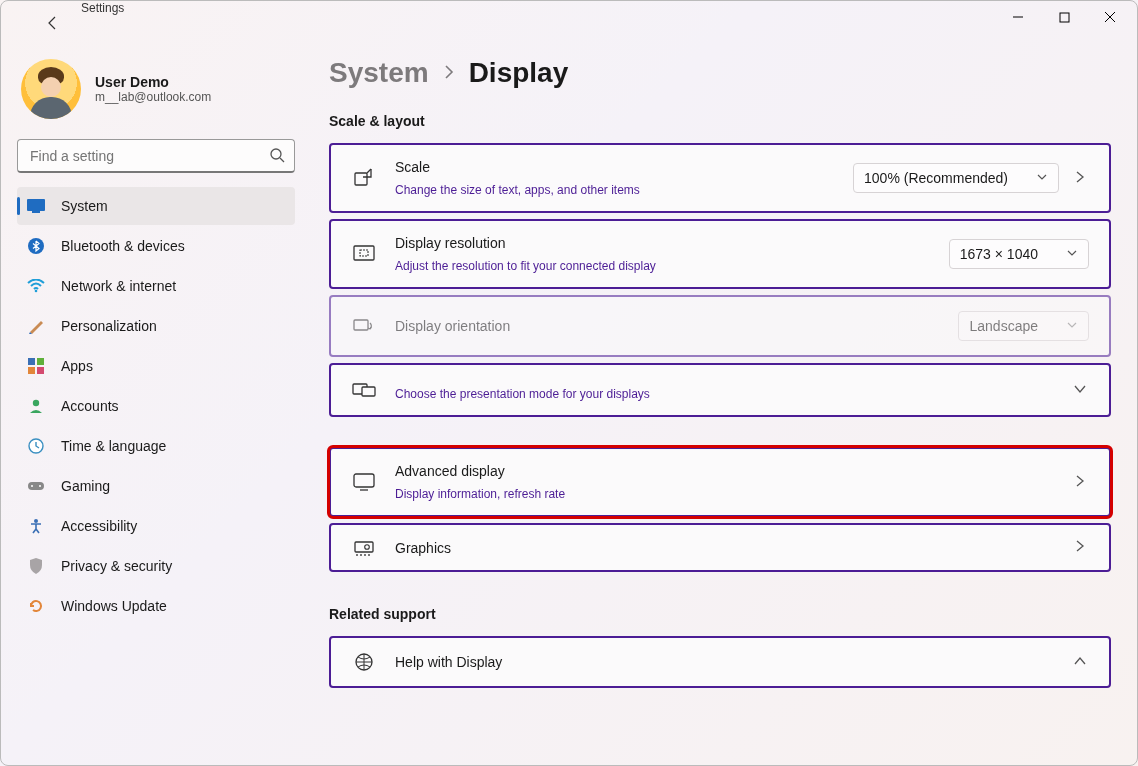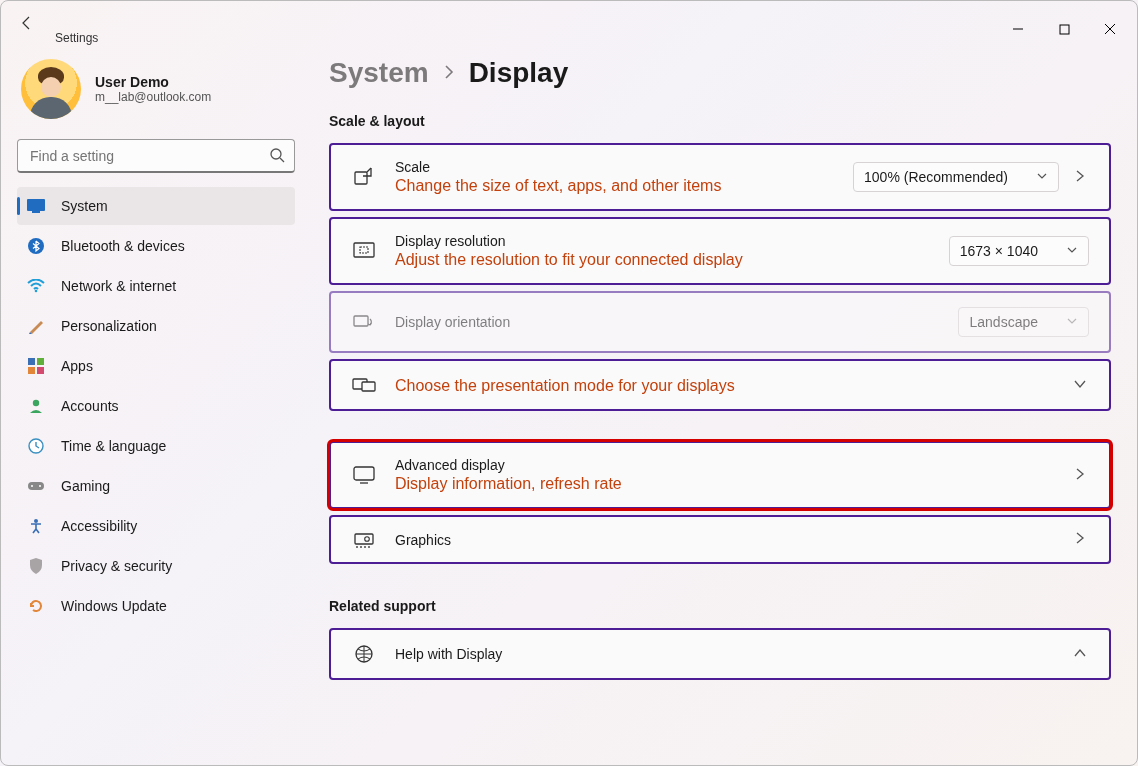--- a/index.html
+++ b/index.html
@@ -5,21 +5,21 @@
 * { box-sizing: border-box; margin: 0; padding: 0; font-family: "Segoe UI", -apple-system, sans-serif; }
 body {
   width: 1138px; height: 766px; overflow: hidden;
   background: linear-gradient(135deg, #f9f3f3 0%, #f5f2f8 40%, #f8f2f0 100%);
   font-size: 14px; color: #1a1a1a;
 }
 .window {
   width: 100%; height: 100%; display: flex; flex-direction: column;
   border: 1px solid #bbb; border-radius: 8px; background: transparent;
 }
-.titlebar { height: 44px; display: flex; align-items: flex-end; padding: 0 4px; }
+.titlebar { height: 44px; display: flex; align-items: flex-start; padding: 0 4px; margin-left: 26px; }
 .titlebar .back-btn { width: 44px; height: 44px; display:flex; align-items:center; justify-content:center; cursor:pointer; }
 .titlebar .app-title { margin-left: 6px; font-size: 12px; color: #333; }
 .titlebar .spacer { flex: 1; }
 .winctrl { width: 46px; height: 32px; display:flex; align-items:center; justify-content:center; cursor:pointer; }
 .winctrl svg { stroke: #000; }
 .content { flex:1; display:flex; overflow:hidden; }
 
 
 .sidebar { width: 310px; padding: 8px 16px 0 16px; display:flex; flex-direction:column; }
 .user-block { display:flex; align-items:center; gap:14px; padding: 6px 4px 14px 4px; }
@@ -61,21 +61,21 @@
 
 .card {
   background:#fbfafb; border:2px solid #4c1d95; border-radius:4px;
   display:flex; align-items:center; padding:14px 20px; margin-bottom:6px;
 }
 .card.disabled { opacity:.55; }
 .card.highlighted { outline:3px solid #d40000; outline-offset:-1px; }
 .card .card-icon { width:26px; display:flex; align-items:center; justify-content:center; margin-right:18px; color:#333; }
 .card .card-text { flex:1; }
 .card .card-text .title { font-size:14px; color:#1a1a1a; }
-.card .card-text .subtitle { font-size:16px; color:#c2410c; margin-top:2px; }
+.card .card-text .subtitle { font-size:12px; color:#4c1d95; margin-top:8px; }
 .card .card-control { display:flex; align-items:center; gap:12px; }
 .dropdown {
   border:1px solid #d7d3d5; border-radius:4px; background:#fdfcfd;
   padding:6px 10px; display:flex; align-items:center; gap:28px; font-size:14px;
   cursor:pointer; min-width:120px; justify-content:space-between;
 }
 .card-chevron { color:#555; padding:0 2px; cursor:pointer;}
 .section-gap { height:24px; }
 </style>
 </head>

